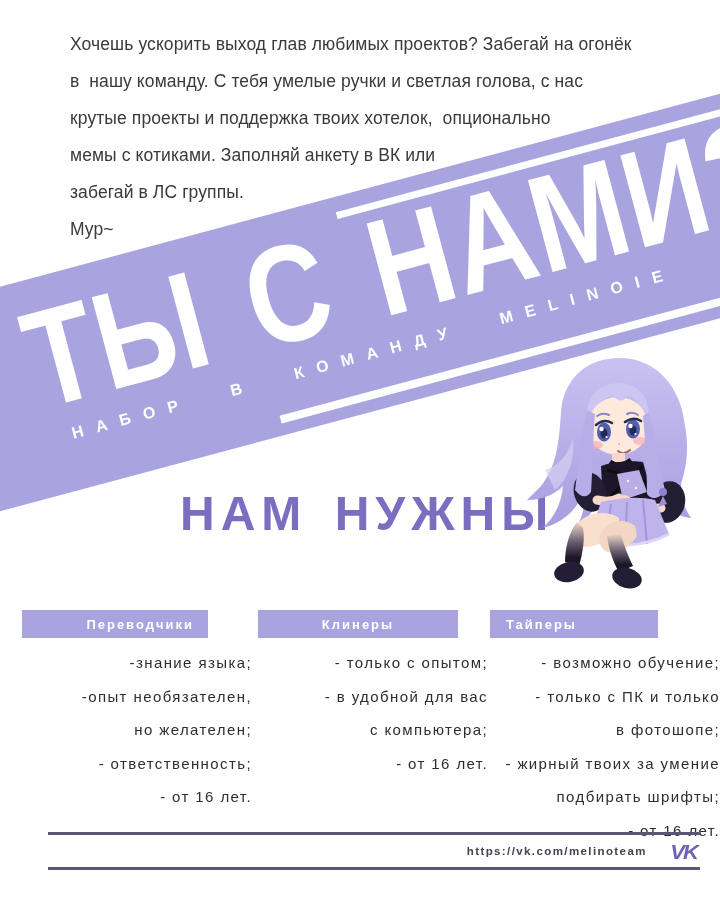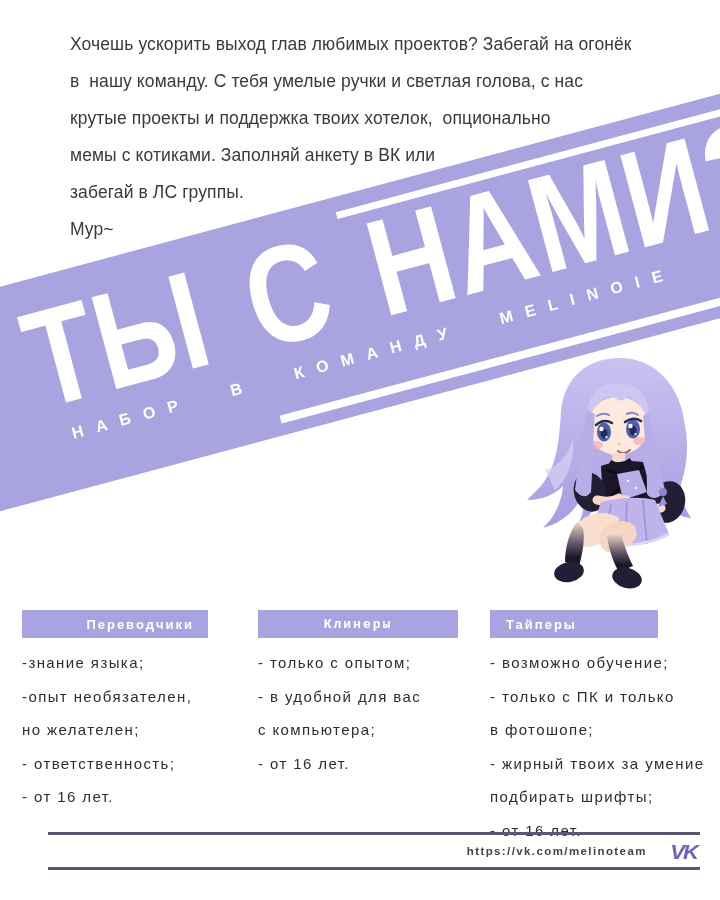--- a/index.html
+++ b/index.html
@@ -40,29 +40,30 @@
   }
   
   .character{position:absolute;left:515px;top:350px;width:190px;height:240px;}
   
   .col-bar{
     position:absolute;top:610px;height:28px;background:var(--bar,#a9a4df);
     color:#ffffff;font-size:13px;font-weight:bold;letter-spacing:2px;
     display:flex;align-items:center;box-sizing:border-box;
   }
   .bar-1{left:22px;width:186px;justify-content:flex-end;padding-right:14px;}
-  .bar-2{left:258px;width:200px;justify-content:center;font-family:Liberation Mono, monospace;}
+  .bar-2{left:258px;width:200px;justify-content:center;}
   .bar-3{left:490px;width:168px;justify-content:flex-start;padding-left:16px;}
   .col-list{position:absolute;top:646px;width:230px;}
   .list-1{left:22px;}
   .list-2{left:258px;}
   .list-3{left:490px;}
   .col-list > div{
     white-space:pre;font-size:15px;line-height:33.5px;letter-spacing:1.4px;
     color:var(--list_text,#2e2e31);
+    text-align:right;
   }
   
   .footer-line{position:absolute;left:48px;width:652px;height:3px;background:var(--footer_line,#5b5674);}
   .footer-line-top{top:832px;}
   .footer-line-bottom{top:867px;}
   .footer-row{
     position:absolute;top:838px;left:48px;width:652px;height:26px;
     display:flex;align-items:center;justify-content:flex-end;gap:24px;padding-right:4px;box-sizing:border-box;
   }
   .footer-url{
@@ -87,20 +88,21 @@
       <div>Мур~</div>
     </div>
 
   <div class="band">
     <div class="band-line band-line-top"></div>
     <div class="band-title">ТЫ С НАМИ?</div>
     <div class="band-subtitle">НАБОР В КОМАНДУ MELINOIE</div>
     <div class="band-line band-line-bottom"></div>
   </div>
 
+  <div class="heading">НАМ НУЖНЫ</div>
 
   <svg class="character" viewBox="0 0 190 240" xmlns="http://www.w3.org/2000/svg" aria-hidden="true">
     <defs>
       <linearGradient id="sockG" x1="0" y1="0" x2="0" y2="1">
         <stop offset="0" stop-color="#eed7c6"></stop>
         <stop offset="0.45" stop-color="#6a5f72"></stop>
         <stop offset="0.8" stop-color="#1c1726"></stop>
       </linearGradient>
       <linearGradient id="hairG" x1="0" y1="0" x2="0" y2="1">
         <stop offset="0" stop-color="#c9c2f1"></stop>

